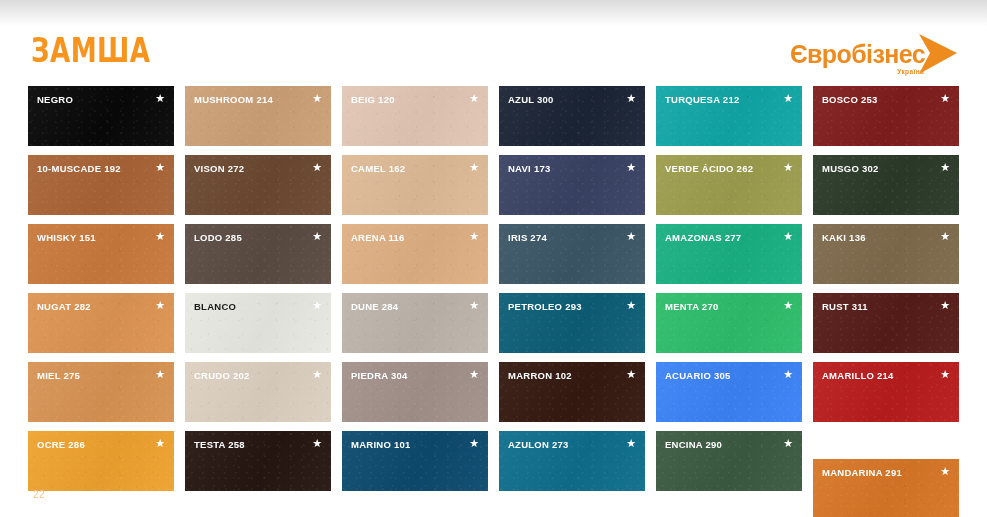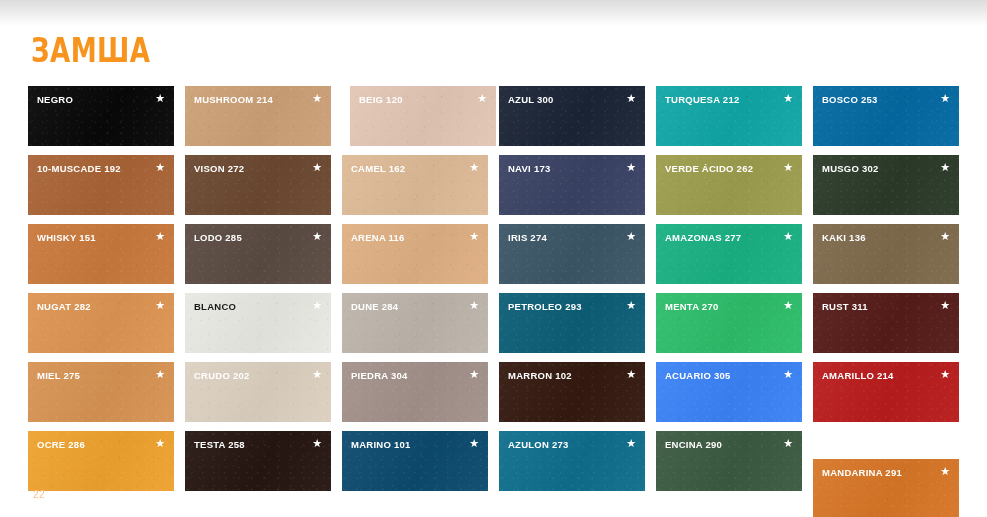--- a/index.html
+++ b/index.html
@@ -181,45 +181,54 @@
 <body>
 
 <div class="page">
 
   <div class="top-gradient"></div>
 
   <div class="header">
 
     <div class="page-title">ЗАМША</div>
 
+    <div class="logo">
+      <div class="logo-wordmark">
+        <span>Євробізнес</span>
+        <span class="logo-sub">Україна</span>
+      </div>
+      <svg class="logo-arrow" viewBox="0 0 46 44">
+        <polygon points="6,2 44,21 6,42 17,21" fill="#EE8B1E"></polygon>
+      </svg>
+    </div>
 
   </div>
 
   <div class="grid">
       <div class="swatch" style="background: rgb(8, 8, 8);">
         <span class="swatch-label">NEGRO</span>
         <span class="swatch-star">★</span>
       </div>
       <div class="swatch" style="background: rgb(204, 160, 119);">
         <span class="swatch-label">MUSHROOM 214</span>
         <span class="swatch-star">★</span>
       </div>
-      <div class="swatch" style="background: rgb(226, 198, 180); margin-left: 8px;">
+      <div class="swatch" style="background: rgb(226, 198, 180);">
         <span class="swatch-label">BEIG 120</span>
         <span class="swatch-star">★</span>
       </div>
       <div class="swatch" style="background: rgb(27, 36, 54);">
         <span class="swatch-label">AZUL 300</span>
         <span class="swatch-star">★</span>
       </div>
       <div class="swatch" style="background: rgb(17, 166, 166);">
         <span class="swatch-label">TURQUESA 212</span>
         <span class="swatch-star">★</span>
       </div>
-      <div class="swatch" style="background: #0369a1;">
+      <div class="swatch" style="background: #7f1d1d;">
         <span class="swatch-label">BOSCO 253</span>
         <span class="swatch-star">★</span>
       </div>
       <div class="swatch" style="background: rgb(169, 99, 54);">
         <span class="swatch-label">10-MUSCADE 192</span>
         <span class="swatch-star">★</span>
       </div>
       <div class="swatch" style="background: rgb(107, 72, 48);">
         <span class="swatch-label">VISON 272</span>
         <span class="swatch-star">★</span>

